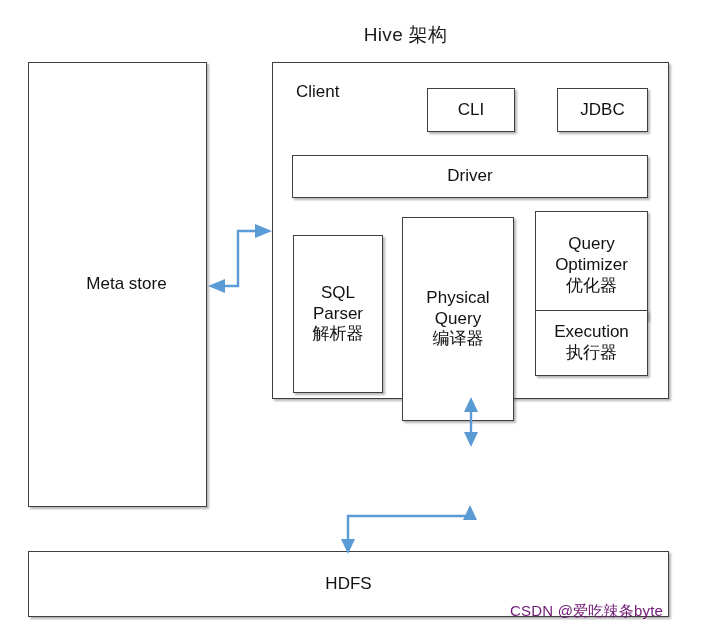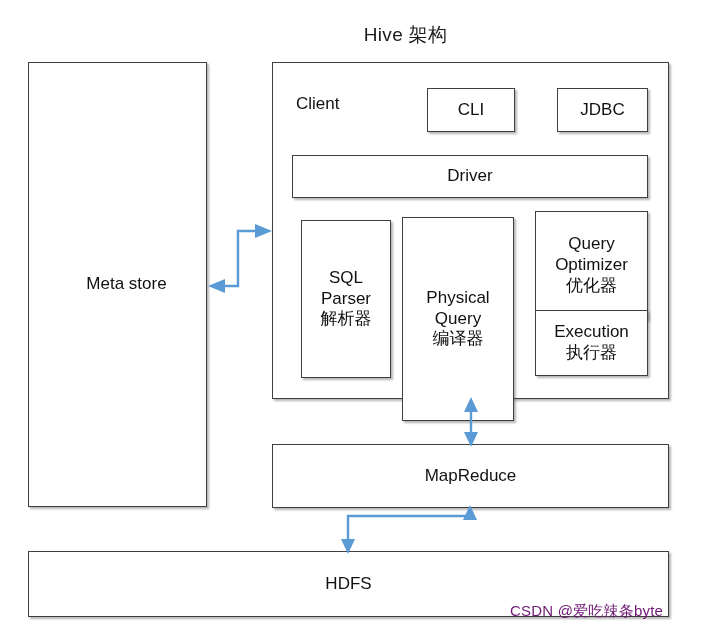--- a/index.html
+++ b/index.html
@@ -49,28 +49,27 @@
   #client-box    { left: 272px; top: 62px;  width: 397px; height: 337px; }
   #mapreduce-box { left: 272px; top: 444px; width: 397px; height: 64px; }
   #hdfs-box      { left: 28px;  top: 551px; width: 641px; height: 66px; }
 
   #client-label {
     position: absolute;
     left: 296px;
     top: 82px;
     font-size: 17px;
     color: #111111;
-    margin-top: 12px;
   }
 
   
   #cli-box     { left: 427px; top: 88px;  width: 88px;  height: 44px; }
   #jdbc-box    { left: 557px; top: 88px;  width: 91px;  height: 44px; }
   #driver-box  { left: 292px; top: 155px; width: 356px; height: 43px; }
-  #sql-box     { left: 293px; top: 220px; width: 90px;  height: 158px; margin-left: 8px; }
+  #sql-box     { left: 293px; top: 235px; width: 90px;  height: 158px; }
   #physical-box{ left: 402px; top: 217px; width: 112px; height: 204px; }
   #optimizer-box{left: 535px; top: 211px; width: 113px; height: 109px; }
   #execution-box{left: 535px; top: 310px; width: 113px; height: 66px; }
 
   
   .conn { position: absolute; overflow: visible; }
   #conn-meta-client { left: 200px; top: 218px; width: 80px; height: 80px; }
   #conn-client-mr   { left: 455px; top: 396px; width: 32px; height: 52px; }
   #conn-mr-hdfs     { left: 336px; top: 504px; width: 148px; height: 52px; }
 
@@ -134,23 +133,20 @@
     </div>
   </div>
 
   <div class="box" id="execution-box">
     <div>
       <div>Execution</div>
       <div>执行器</div>
     </div>
   </div>
 
-  <div class="box" id="mapreduce-box">
-    <span>MapReduce</span>
-  </div>
 
   <div class="box" id="hdfs-box">
     <span>HDFS</span>
   </div>
 
   <svg class="conn" id="conn-meta-client" width="80" height="80" viewBox="0 0 80 80">
     <path d="M 17 68 L 38 68 L 38 13 L 63 13" fill="none" stroke="#5b9bd5" stroke-width="2.4"></path>
     <polygon points="72,13 55,6 55,20" fill="#5b9bd5"></polygon>
     <polygon points="8,68 25,61 25,75" fill="#5b9bd5"></polygon>
   </svg>

